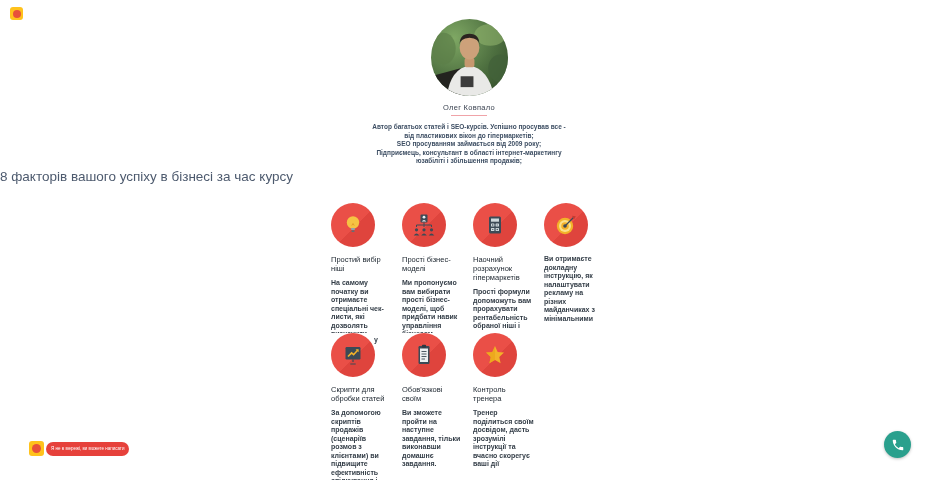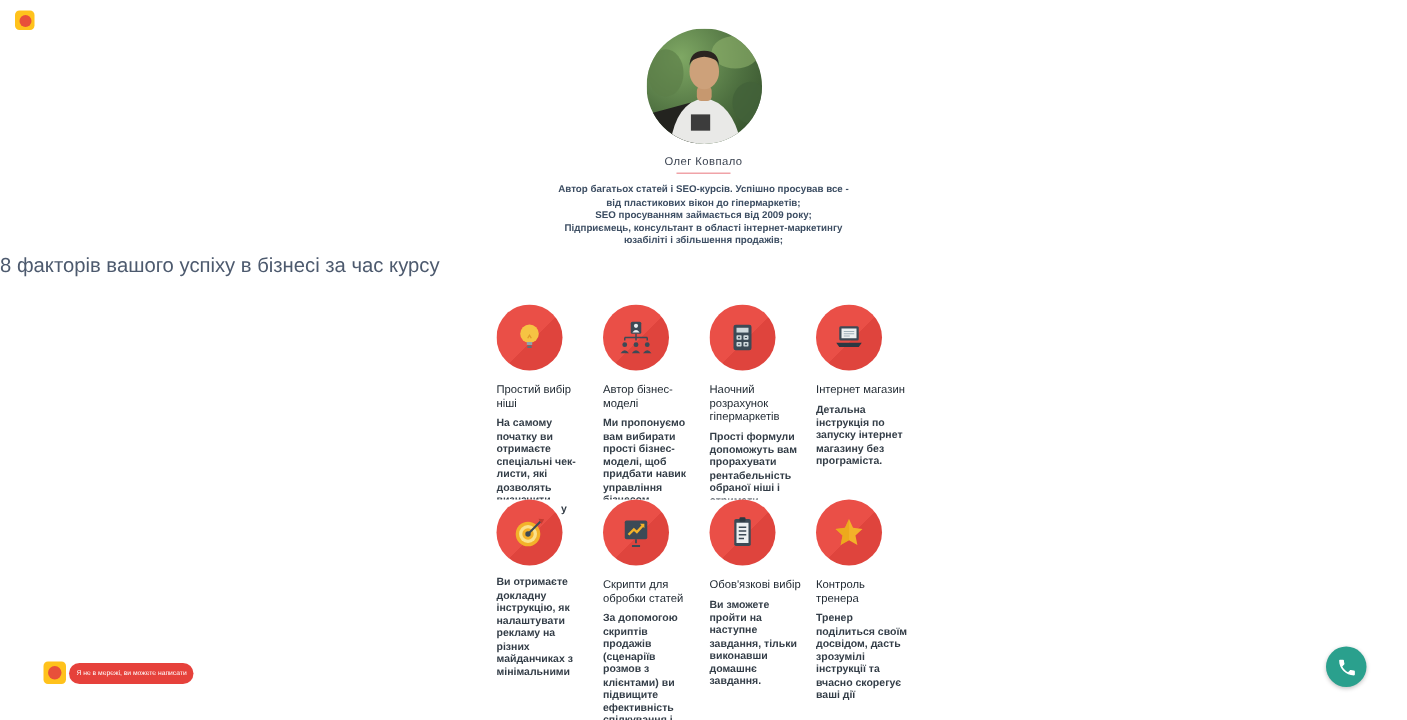--- a/index.html
+++ b/index.html
@@ -119,21 +119,21 @@
         <g fill="#3c4a56">
           <circle cx="4.5" cy="16.8" r="1.6"></circle>
             <path d="M1.7 22.5 q2.8 -4 5.6 0 z"></path>
           <circle cx="12" cy="16.8" r="1.6"></circle>
             <path d="M9.2 22.5 q2.8 -4 5.6 0 z"></path>
           <circle cx="19.5" cy="16.8" r="1.6"></circle>
             <path d="M16.7 22.5 q2.8 -4 5.6 0 z"></path>
         </g>
       </svg>
     </div>
-    <div class="title">Автор бізнес-моделі</div>
+    <div class="title">Прості бізнес-моделі</div>
     <div class="body"><span>Ми пропонуємо вам вибирати прості бізнес-моделі, щоб придбати навик управління бізнесом, </span></div>
   </div>
 
   <div class="card clip">
     <div class="badge">
       <svg width="24" height="24" viewBox="0 0 24 24">
         <rect x="6" y="3.5" width="12" height="17" rx="1.5" fill="#3c4a56"></rect>
         <rect x="8" y="5.5" width="8" height="3.2" fill="#cfd8dc"></rect>
         <g fill="#cfd8dc">
           <rect x="8" y="10.5" width="3.4" height="3" rx="0.5"></rect>
@@ -141,32 +141,20 @@
           <rect x="8" y="15" width="3.4" height="3" rx="0.5"></rect>
           <rect x="12.6" y="15" width="3.4" height="3" rx="0.5"></rect>
         </g>
         <path d="M9 12 h1.4 M9.7 11.3 v1.4 M13.6 12 h1.4 M9 16.5 h1.4 M13.6 16.5 h1.4 M14.3 15.8 v1.4" stroke="#3c4a56" stroke-width="0.7"></path>
       </svg>
     </div>
     <div class="title">Наочний розрахунок гіпермаркетів</div>
     <div class="body"><span>Прості формули допоможуть вам прорахувати рентабельність обраної ніші і отримати </span></div>
   </div>
 
-  <div class="card clip">
-    <div class="badge">
-      <svg width="24" height="24" viewBox="0 0 24 24">
-        <rect x="5.5" y="4.5" width="13" height="9.5" rx="1" fill="#3c4a56"></rect>
-        <rect x="7" y="6" width="10" height="6.5" fill="#eceff1"></rect>
-        <path d="M8.5 8 h7 M8.5 9.5 h7 M8.5 11 h4" stroke="#9fb0ba" stroke-width="0.8"></path>
-        <path d="M3.5 15.5 h17 l-2 2.8 h-13 z" fill="#2c3842"></path>
-      </svg>
-    </div>
-    <div class="title">Інтернет магазин</div>
-    <div class="body"><span>Детальна інструкція по запуску інтернет магазину без програміста.</span></div>
-  </div>
 
   <div class="card">
     <div class="badge">
       <svg width="24" height="24" viewBox="0 0 24 24">
         <circle cx="11" cy="13" r="8.2" fill="#f3b229"></circle>
         <circle cx="11" cy="13" r="6" fill="#fbe18a"></circle>
         <circle cx="11" cy="13" r="3.8" fill="#f3b229"></circle>
         <circle cx="11" cy="13" r="1.8" fill="#3c4a56"></circle>
         <path d="M11 13 L19.5 4.5" stroke="#3c4a56" stroke-width="1.3"></path>
         <path d="M18 2.8 l3.8 0.4 -1.8 3.2 z" fill="#c43b31"></path>
@@ -190,21 +178,21 @@
 
   <div class="card">
     <div class="badge">
       <svg width="24" height="24" viewBox="0 0 24 24">
         <rect x="6.5" y="3" width="11" height="18" rx="1.2" fill="#3c4a56"></rect>
         <rect x="8" y="5.5" width="8" height="13.5" fill="#eceff1"></rect>
         <rect x="10" y="1.8" width="4" height="3" rx="0.8" fill="#2c3842"></rect>
         <path d="M9.5 8.5 h5 M9.5 11 h5 M9.5 13.5 h5 M9.5 16 h3.5" stroke="#3c4a56" stroke-width="0.9"></path>
       </svg>
     </div>
-    <div class="title">Обов'язкові вибір</div>
+    <div class="title">Обов'язкові своїм</div>
     <div class="body"><span>Ви зможете пройти на наступне завдання, тільки виконавши домашнє завдання.</span></div>
   </div>
 
   <div class="card">
     <div class="badge">
       <svg width="24" height="24" viewBox="0 0 24 24">
         <polygon points="12,3 14.7,8.9 21,9.6 16.3,14 17.6,20.3 12,17.1 6.4,20.3 7.7,14 3,9.6 9.3,8.9" fill="#f3b229"></polygon>
         <path d="M12 3 L12 17.1 L6.4 20.3 L7.7 14 L3 9.6 L9.3 8.9 Z" fill="#e8a214" opacity=".55"></path>
       </svg>
     </div>

